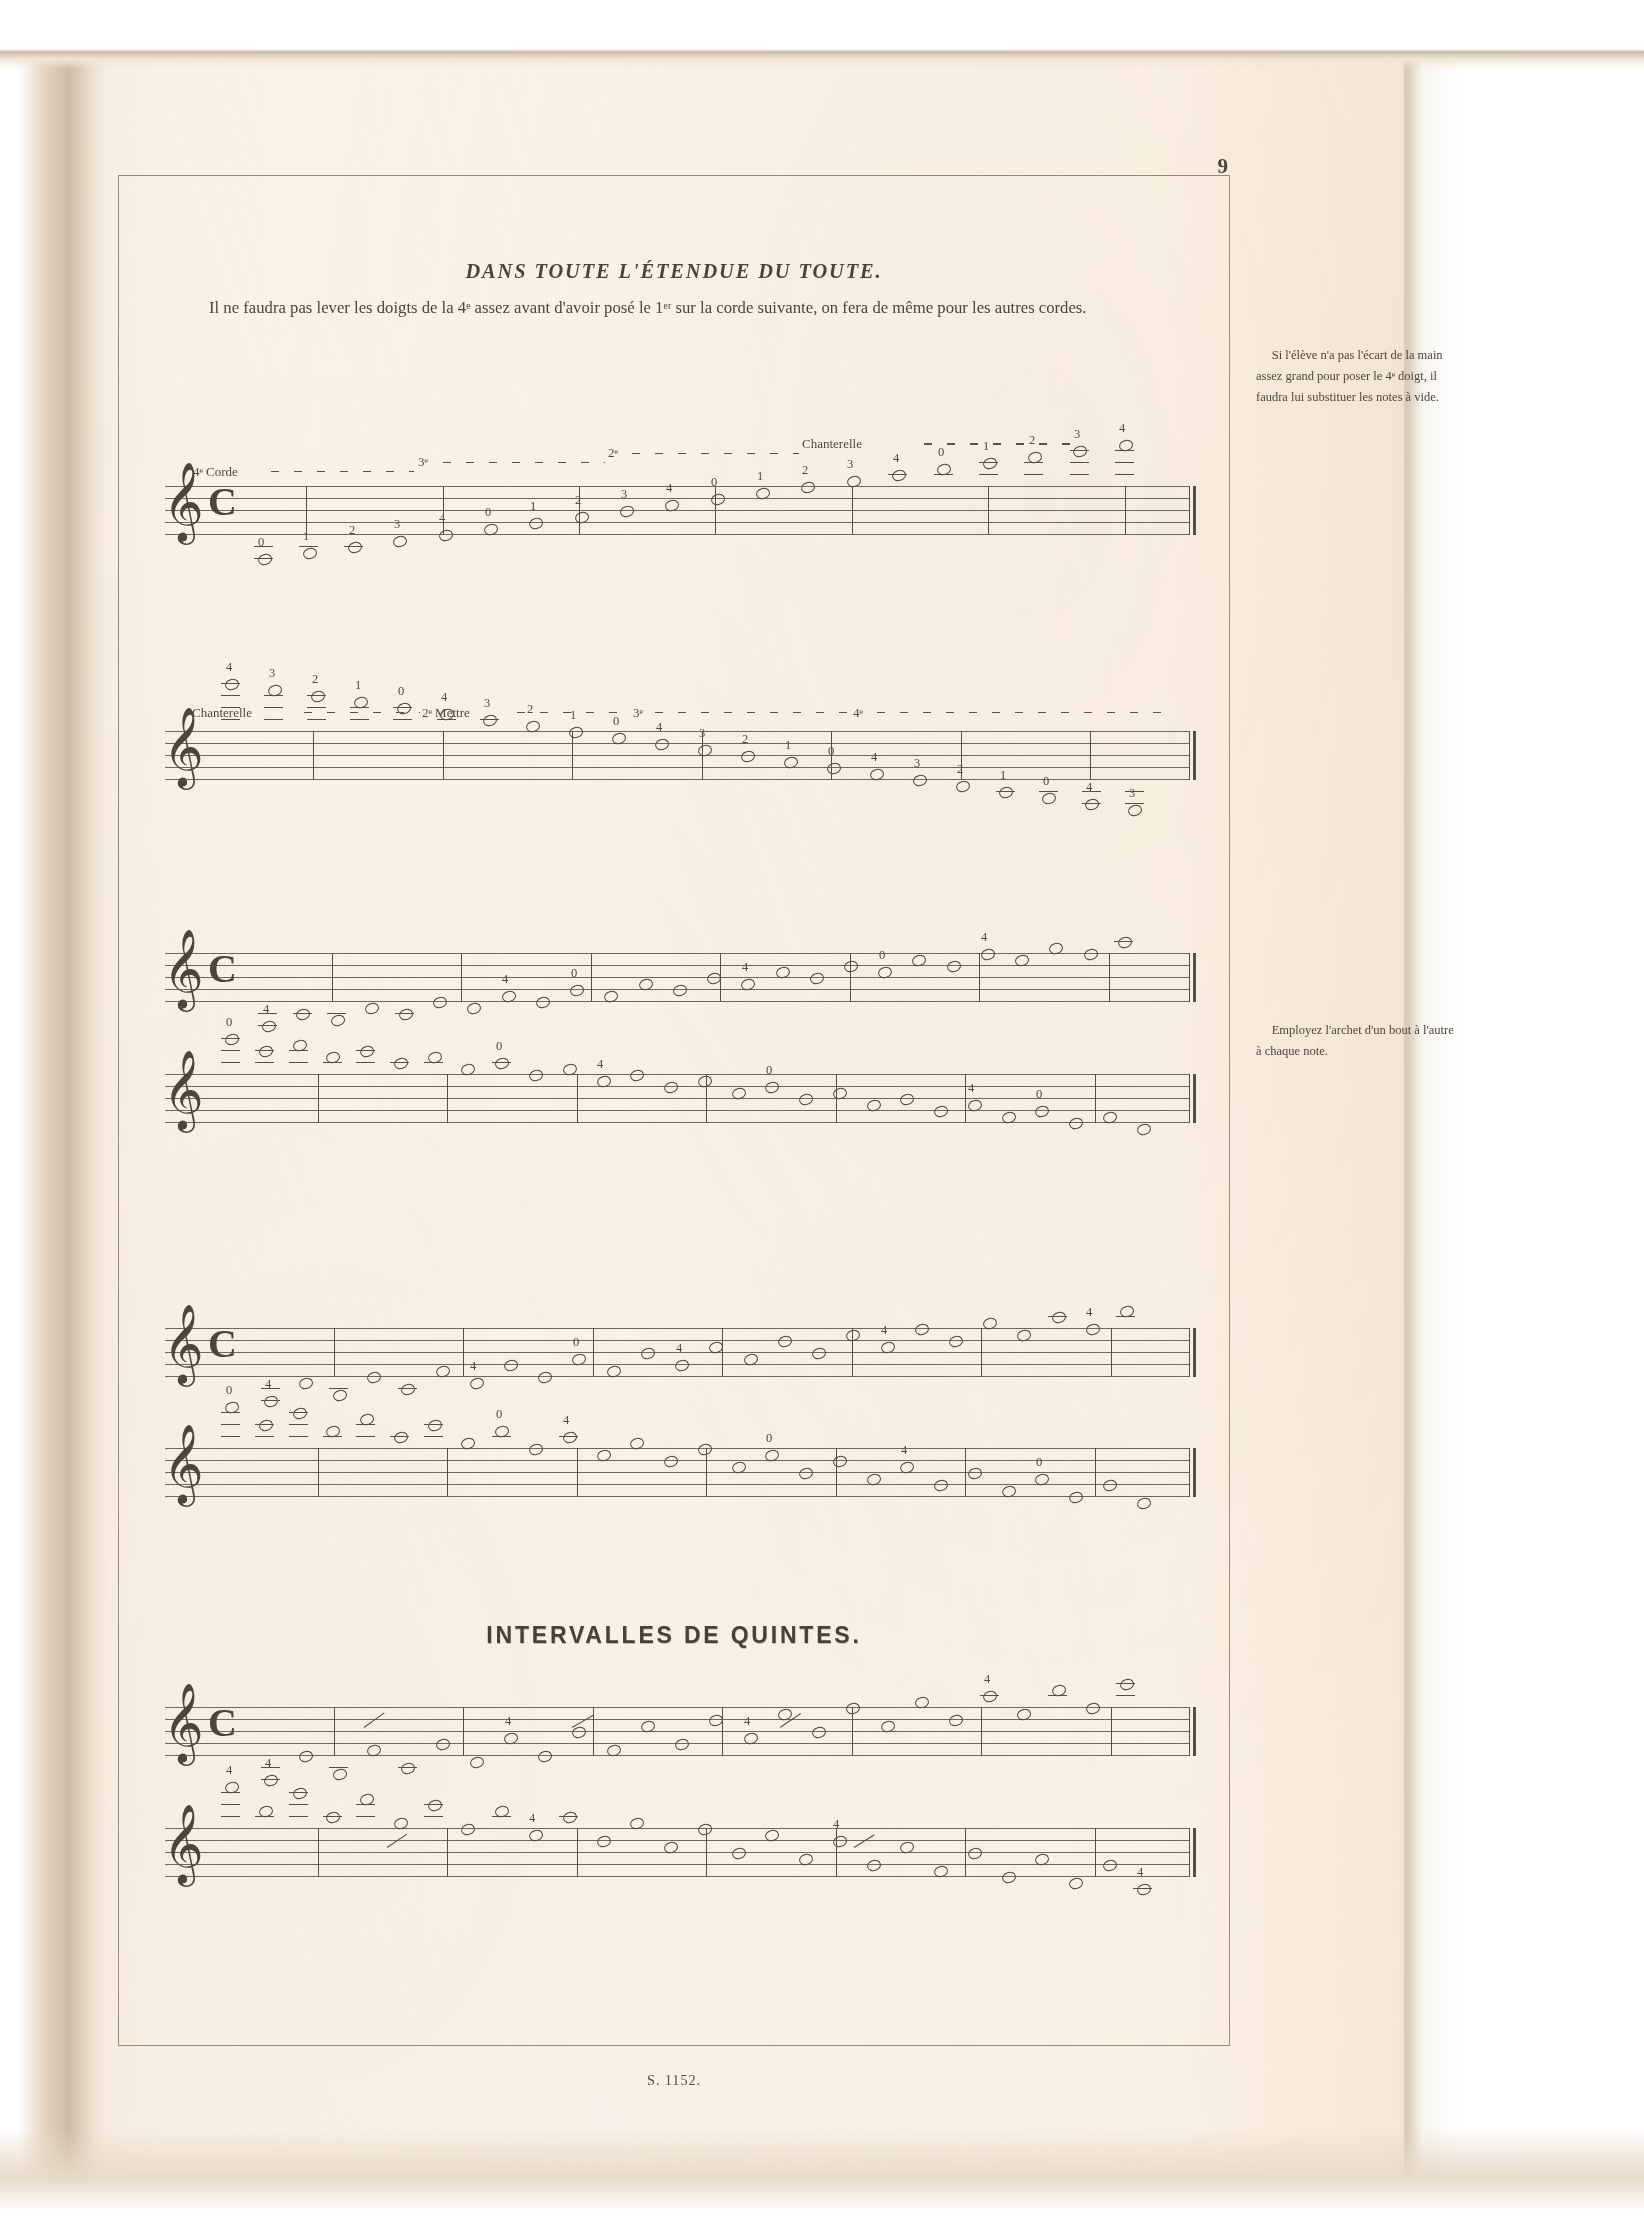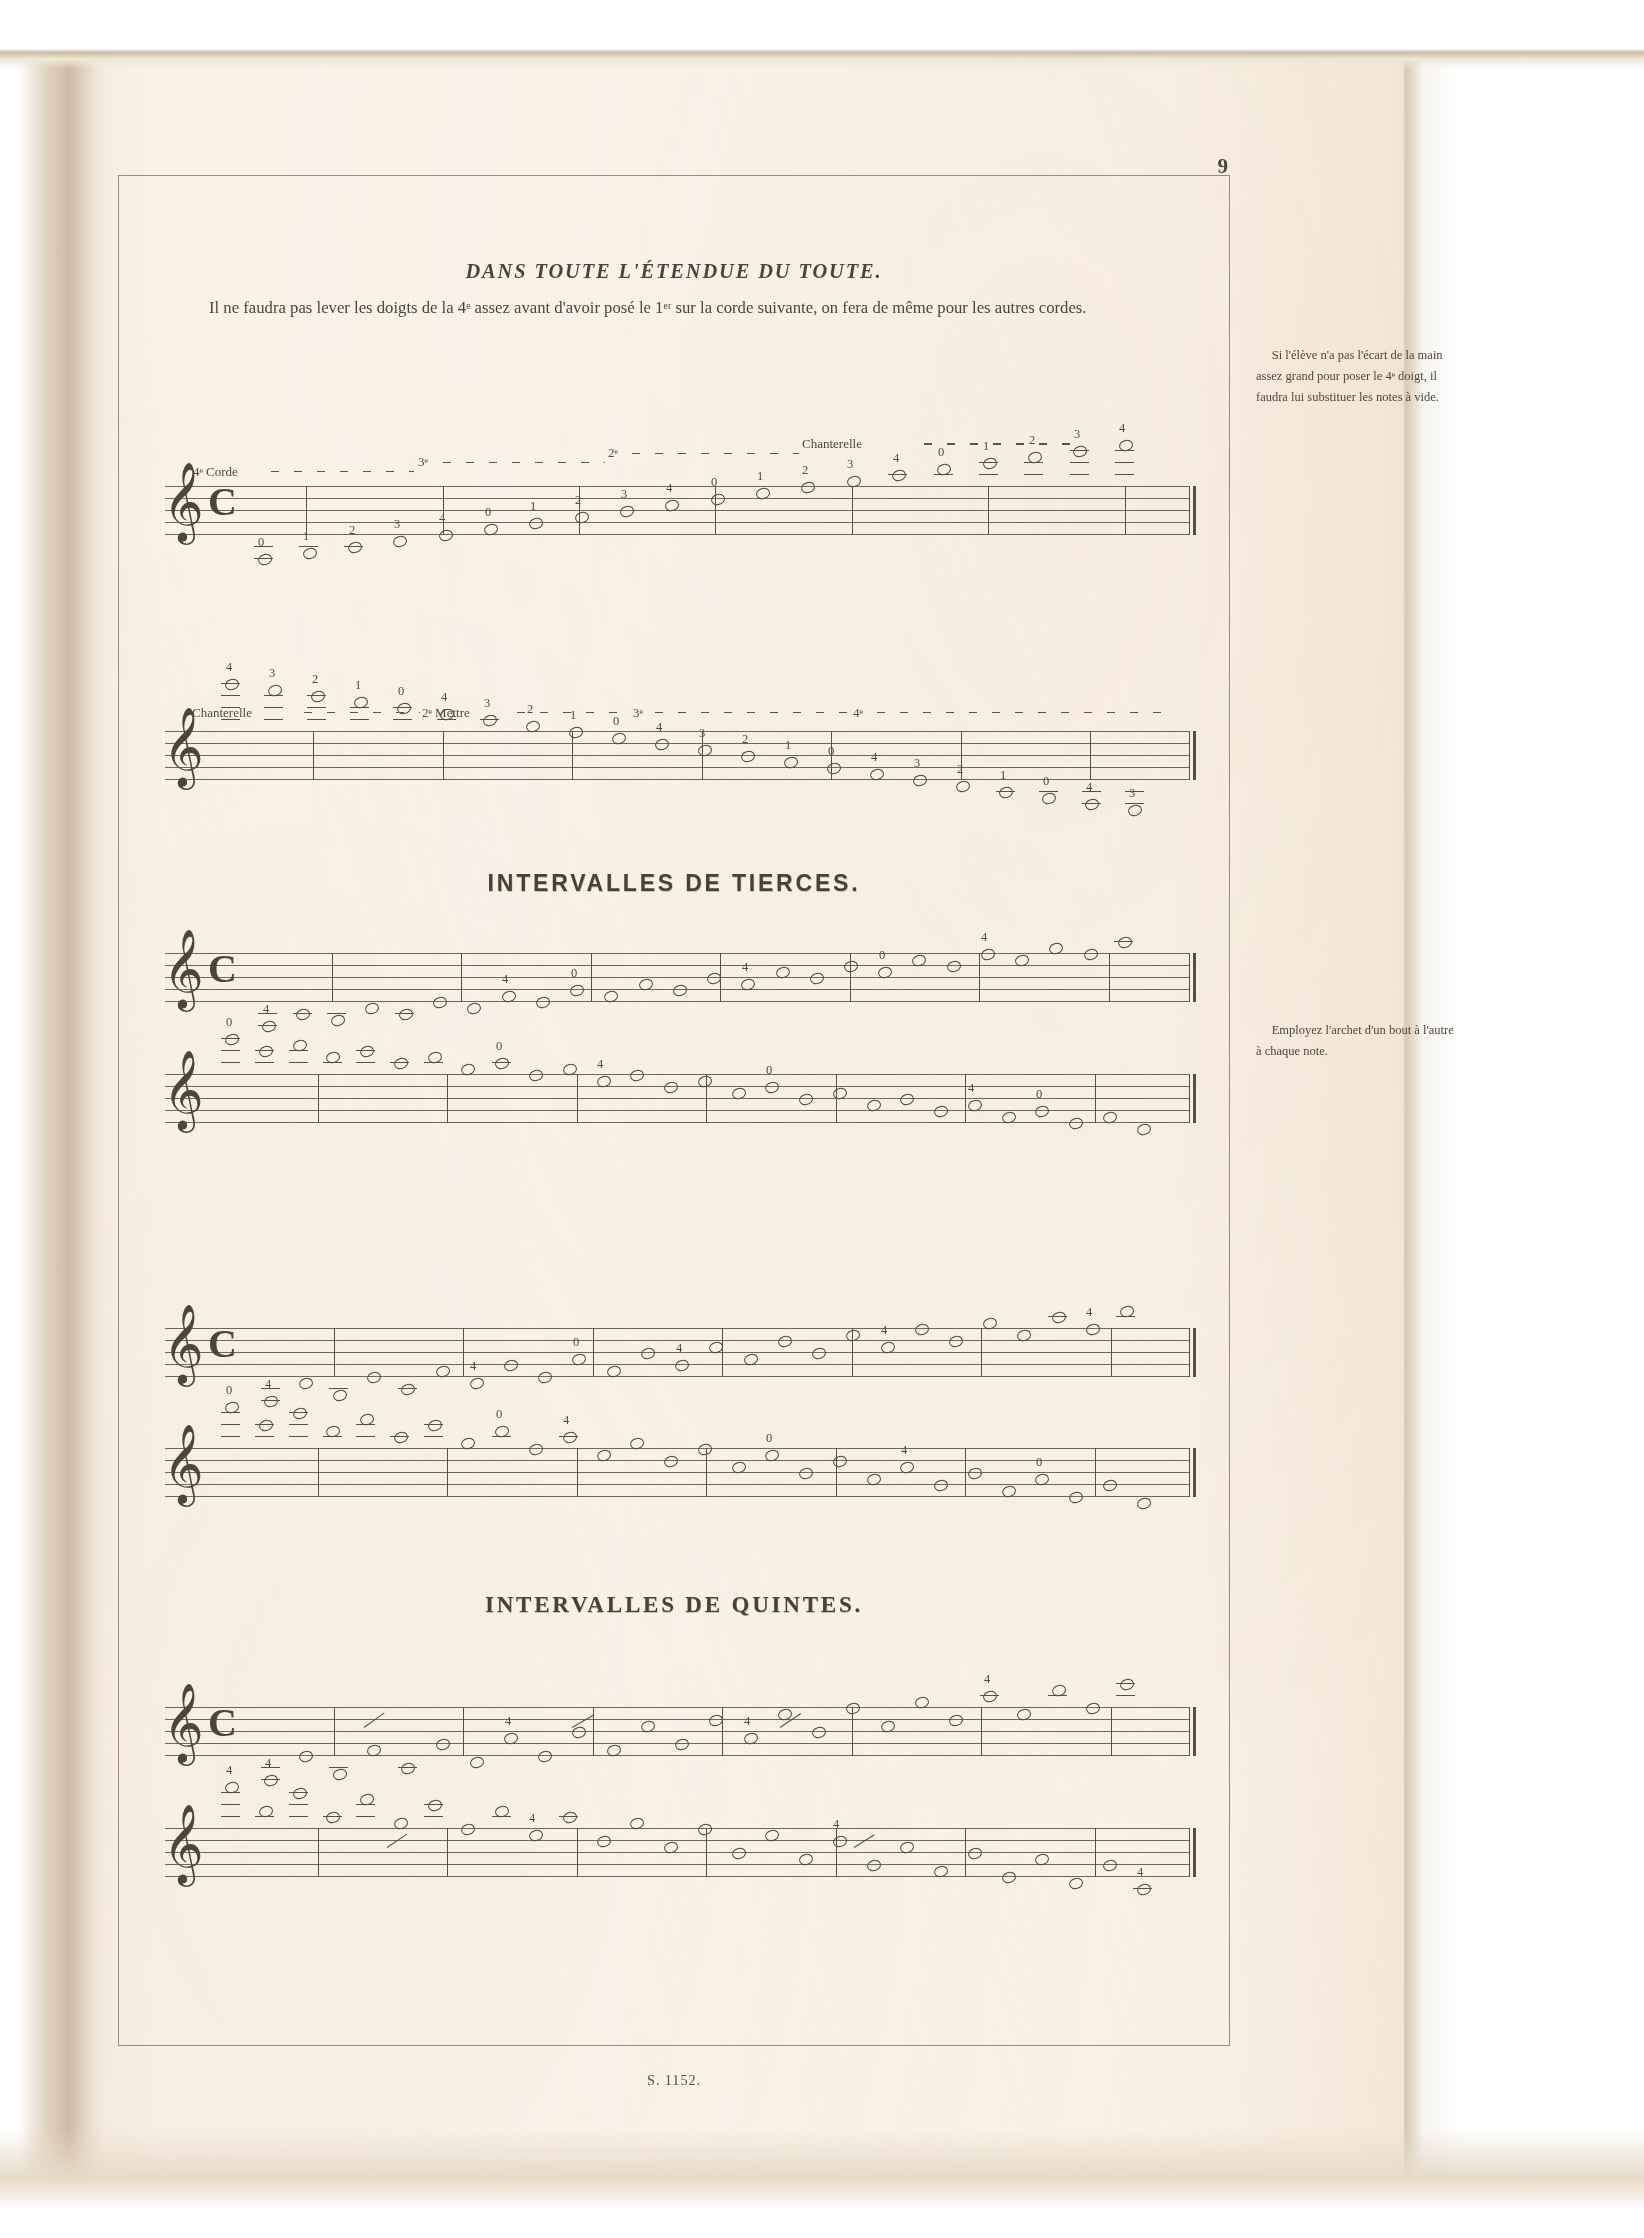--- a/index.html
+++ b/index.html
@@ -286,21 +286,20 @@
         <div class="dashes" style="left:139px;top:23px;width:116px;"></div>
         <div class="strlabel" style="left:257px;top:15.7px;">2ᵉ Mettre</div>
         <div class="dashes" style="left:352px;top:23px;width:111px;"></div>
         <div class="strlabel" style="left:468px;top:15.7px;">3ᵉ</div>
         <div class="dashes" style="left:490px;top:23px;width:194px;"></div>
         <div class="strlabel" style="left:688px;top:15.7px;">4ᵉ</div>
         <div class="dashes" style="left:712px;top:23px;width:287px;"></div>
       </div>
     </div>
 
-    <div class="sec-head" style="top:694px;">INTERVALLES DE TIERCES.</div>
 
     <div class="system" style="top:749px;height:93px;">
       <div class="staffwrap" style="top:28px;">
         <div class="staff">
           <div class="ln"></div>
             <div class="ln"></div>
             <div class="ln"></div>
             <div class="ln"></div>
             <div class="ln"></div>
           <div class="clef">𝄞</div>
@@ -548,21 +547,21 @@
             <div class="barline" style="left: 282px;"></div>
             <div class="barline" style="left: 412px;"></div>
             <div class="barline" style="left: 541px;"></div>
             <div class="barline" style="left: 671px;"></div>
             <div class="barline" style="left: 800px;"></div>
             <div class="barline" style="left: 930px;"></div>
           </div>
       </div>
     </div>
 
-    <div class="sec-head" style="top:1416px;font-family:Liberation Serif, serif;">INTERVALLES DE QUINTES.</div>
+    <div class="sec-head" style="top:1446px;">INTERVALLES DE QUINTES.</div>
 
     <div class="system" style="top:1503px;height:93px;">
       <div class="staffwrap" style="top:28px;">
         <div class="staff">
           <div class="ln"></div>
             <div class="ln"></div>
             <div class="ln"></div>
             <div class="ln"></div>
             <div class="ln"></div>
           <div class="clef">𝄞</div>

